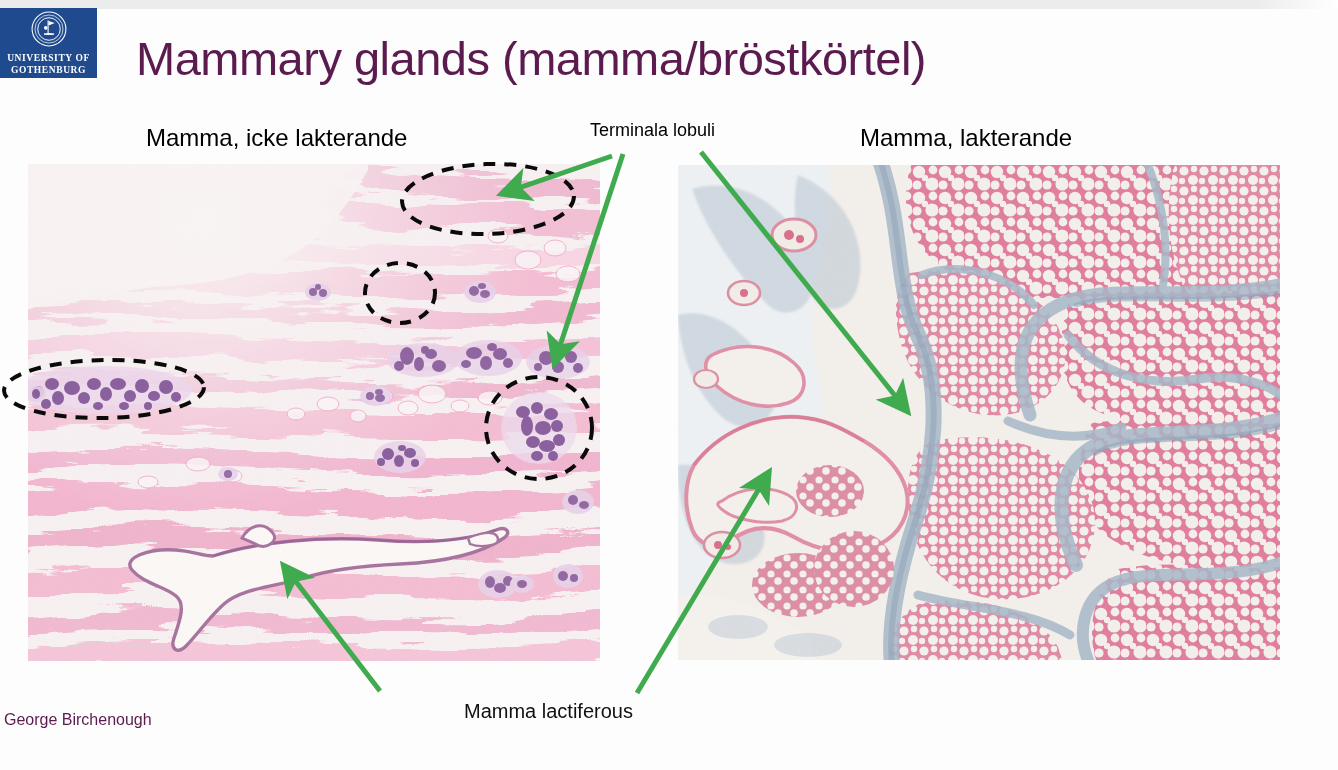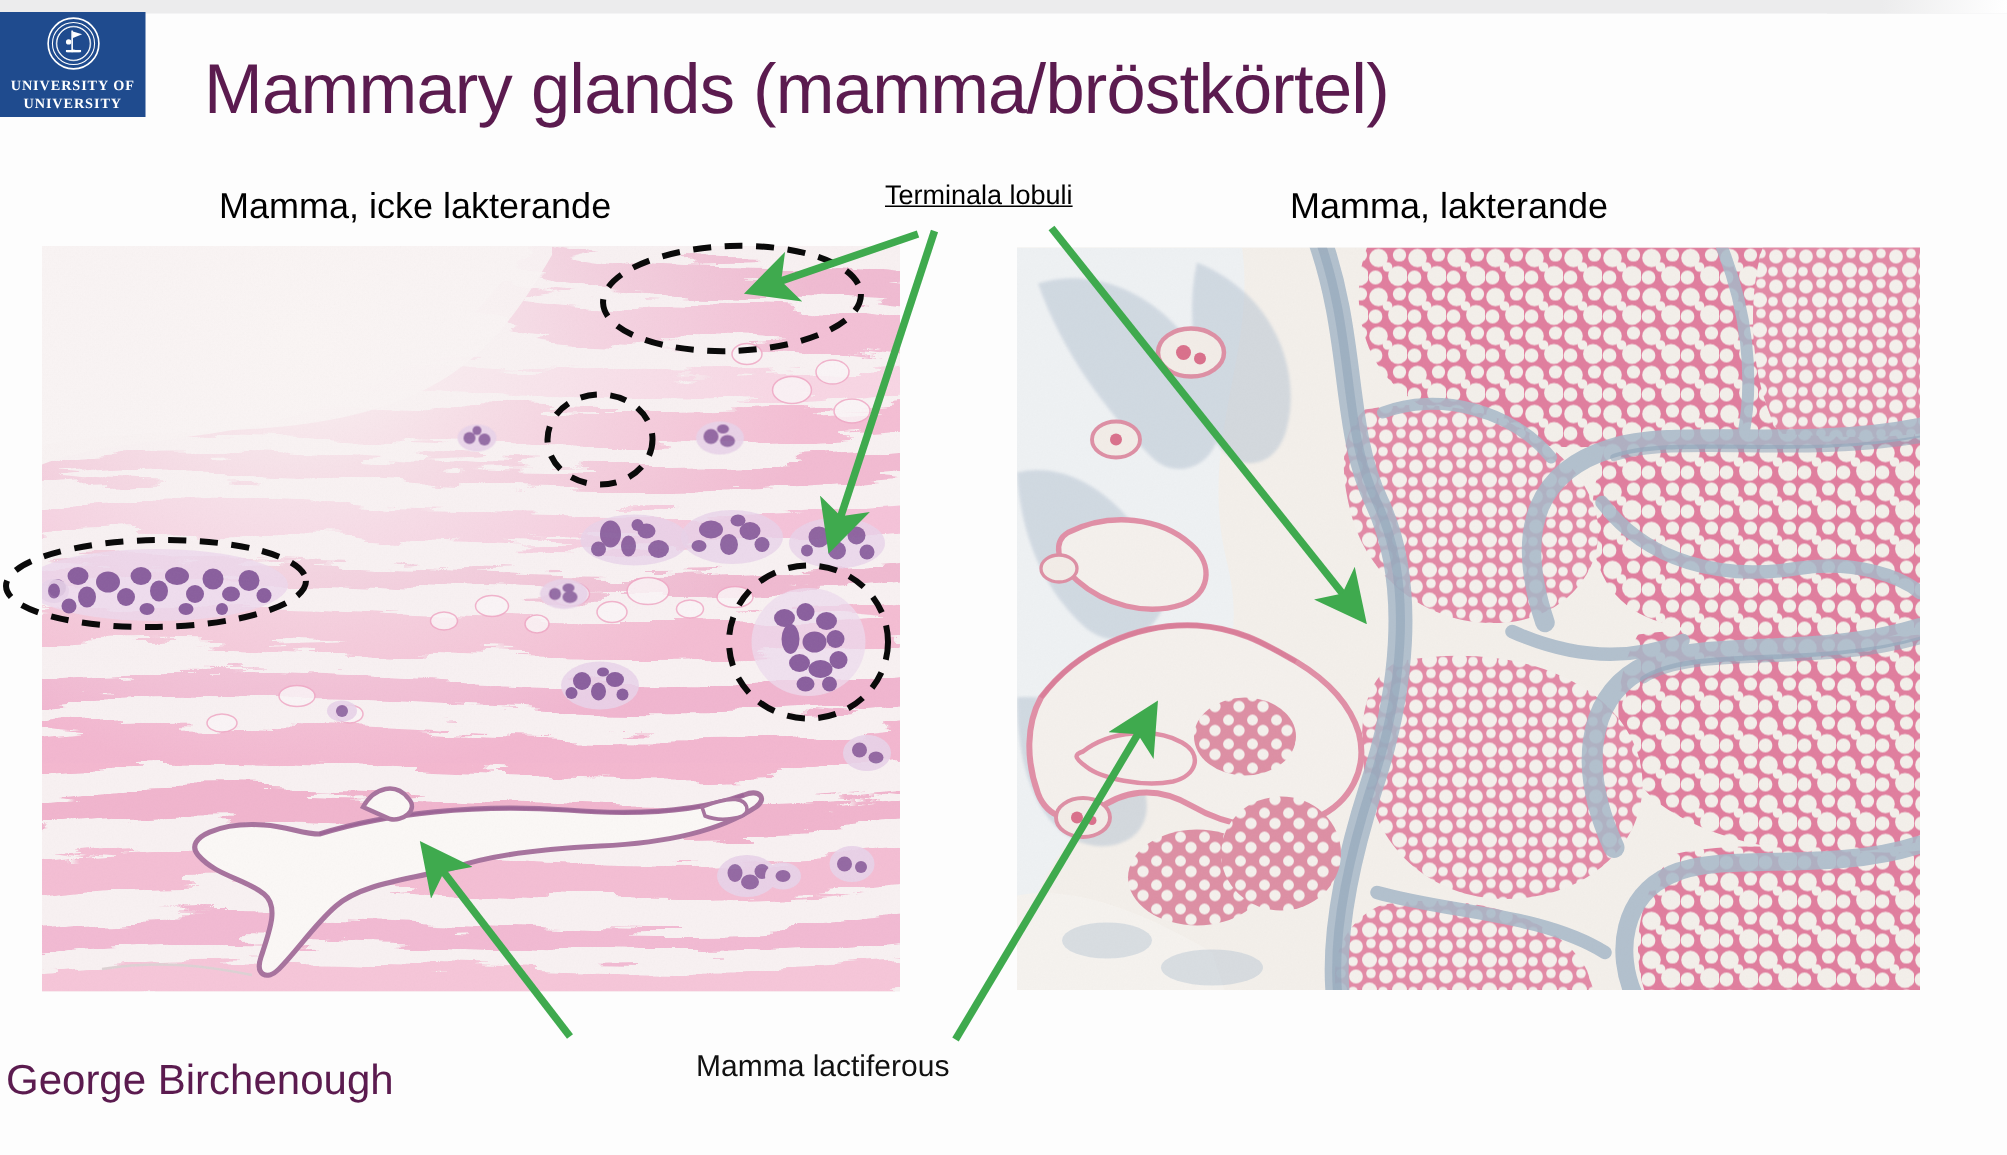--- a/index.html
+++ b/index.html
@@ -44,27 +44,27 @@
     font-size:47px;line-height:56px;
     color:#5b1b4f;
     letter-spacing:-0.5px;
     white-space:nowrap;
   }
 
   
   .cap{position:absolute;color:#000;white-space:nowrap;}
   .cap-left{left:146px;top:124px;font-size:24px;}
   .cap-right{left:860px;top:124px;font-size:24px;}
-  .cap-mid{left:590px;top:120px;font-size:18px;text-decoration:underline;}
+  .cap-mid{left:590px;top:120px;font-size:18px;}
   .cap-bottom{left:464px;top:700px;font-size:20px;color:#111;}
 
   
   .footer{
     position:absolute;left:4px;top:707px;
-    color:#5b1b4f;font-size:28px;line-height:25px;
+    color:#5b1b4f;font-size:16px;line-height:25px;
   }
 
   
   .panel{position:absolute;overflow:hidden;}
   #panel-left{left:28px;top:164px;width:572px;height:497px;background:#f7f2f2;}
   #panel-right{left:678px;top:165px;width:602px;height:495px;background:#f2efeb;}
 
   .panel svg{display:block;width:100%;height:100%;}
 
   
@@ -88,21 +88,21 @@
         <path d="M49 28 L66 33 L49 40 Z"></path>
         <circle cx="41" cy="47" r="5"></circle>
         <path d="M38 66 q12 -10 24 0 Z"></path>
       </g>
       <g fill="none" stroke="#ffffff" stroke-width="1.2" opacity=".9">
         <path d="M18 50 a32 32 0 0 1 64 0"></path>
         <path d="M18 50 a32 32 0 0 0 64 0"></path>
       </g>
     </svg>
     <div class="l1">UNIVERSITY OF</div>
-    <div class="l2">UNIVERSITY</div>
+    <div class="l2">GOTHENBURG</div>
   </div>
 
   <div class="title">Mammary glands (mamma/bröstkörtel)</div>
 
   <div class="cap cap-left">Mamma, icke lakterande</div>
   <div class="cap cap-mid">Terminala lobuli</div>
   <div class="cap cap-right">Mamma, lakterande</div>
   <div class="cap cap-bottom">Mamma lactiferous</div>
 
   <div class="panel" id="panel-left">

